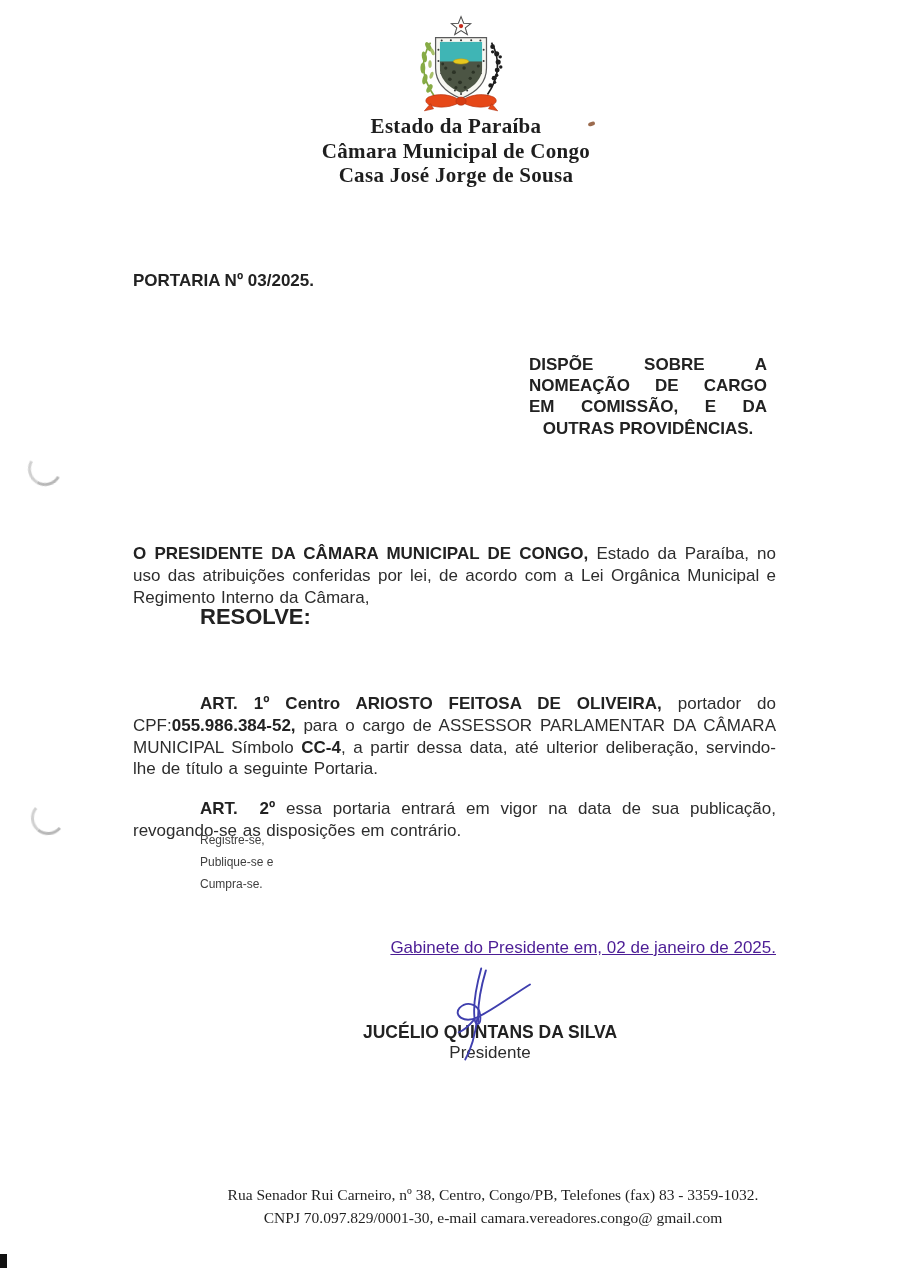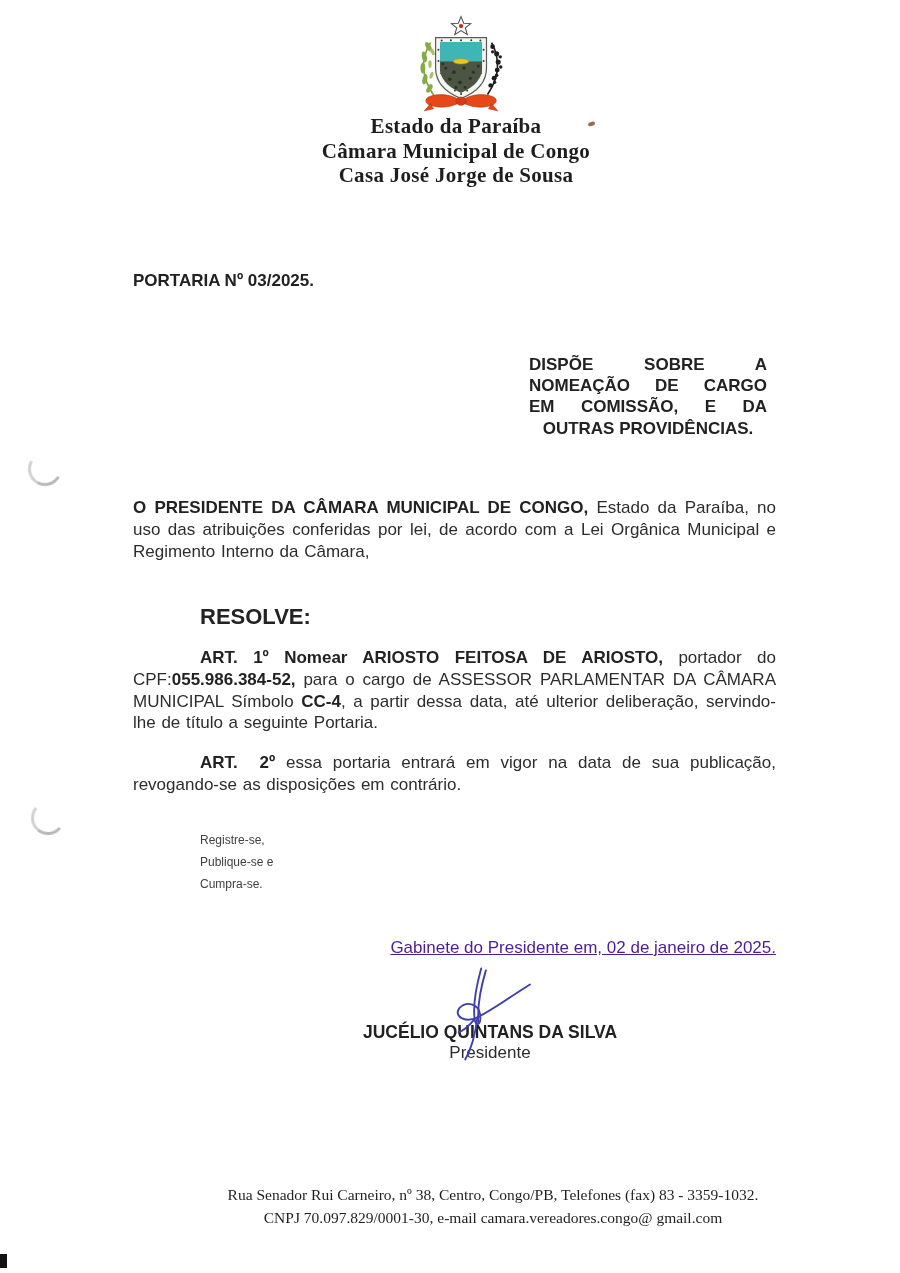--- a/index.html
+++ b/index.html
@@ -16,21 +16,21 @@
   }
   .speck{position:absolute; left:588px; top:122px; width:7px; height:4px;
     background:#8a512f; border-radius:60% 40% 50% 50%; transform:rotate(-15deg); opacity:.85;}
   
   .portaria{position:absolute; left:133px; top:271px; font-size:17px; font-weight:bold; color:#222;}
   .epigraph{position:absolute; left:529px; top:354px; width:238px;
     font-size:17px; font-weight:bold; line-height:21.2px; color:#222;}
   .epigraph .jline{text-align:justify; text-align-last:justify;}
   .epigraph .lastline{text-align:center;}
   .para{position:absolute; left:133px; width:643px; font-size:17px; line-height:21.8px;
-    text-align:justify; color:#2d2d2d; word-spacing:1px;}
+    text-align:justify; color:#2d2d2d; word-spacing:1px;margin-top:46px;}
   .preamble{top:497px;}
   .resolve{position:absolute; left:200px; top:604px; font-size:22px; font-weight:bold; color:#222;}
   .art1{top:647px; text-indent:67px;}
   .art2{top:752px; text-indent:67px;}
   .closing{position:absolute; left:200px; top:829px; font-size:12px; line-height:22px; color:#404040;}
   .dateline{position:absolute; left:178px; top:938px; width:598px; text-align:right;
     font-size:17px; color:#4c1d95;text-decoration:underline;}
   
   .sig-ink{position:absolute; left:423px; top:963px; width:122px; height:102px; z-index:3;}
   .sig-name{position:absolute; left:205px; top:1022px; width:570px; text-align:center;
@@ -156,21 +156,21 @@
     <div class="jline">DISPÕE SOBRE A</div>
     <div class="jline">NOMEAÇÃO DE CARGO</div>
     <div class="jline">EM COMISSÃO, E DA</div>
     <div class="lastline">OUTRAS PROVIDÊNCIAS.</div>
   </div>
 
   <div class="para preamble"><strong>O PRESIDENTE DA CÂMARA MUNICIPAL DE CONGO,</strong><span> Estado da Paraíba, no uso das atribuições conferidas por lei, de acordo com a Lei Orgânica Municipal e Regimento Interno da Câmara,</span></div>
 
   <div class="resolve">RESOLVE:</div>
 
-  <div class="para art1"><strong>ART. 1º Nomear ARIOSTO FEITOSA DE ARIOSTO,</strong><span> portador do CPF:</span><strong>055.986.384-52,</strong><span> para o cargo de ASSESSOR PARLAMENTAR DA CÂMARA MUNICIPAL Símbolo </span><strong>CC-4</strong><span>, a partir dessa data, até ulterior deliberação, servindo-lhe de título a seguinte Portaria.</span></div>
+  <div class="para art1"><strong>ART. 1º Centro ARIOSTO FEITOSA DE OLIVEIRA,</strong><span> portador do CPF:</span><strong>055.986.384-52,</strong><span> para o cargo de ASSESSOR PARLAMENTAR DA CÂMARA MUNICIPAL Símbolo </span><strong>CC-4</strong><span>, a partir dessa data, até ulterior deliberação, servindo-lhe de título a seguinte Portaria.</span></div>
 
   <div class="para art2"><strong>ART.&nbsp; 2º</strong><span> essa portaria entrará em vigor na data de sua publicação, revogando-se as disposições em contrário.</span></div>
 
   <div class="closing">
     <div>Registre-se,</div>
     <div>Publique-se e</div>
     <div>Cumpra-se.</div>
   </div>
 
   <div class="dateline">Gabinete do Presidente em, 02 de janeiro de 2025.</div>

